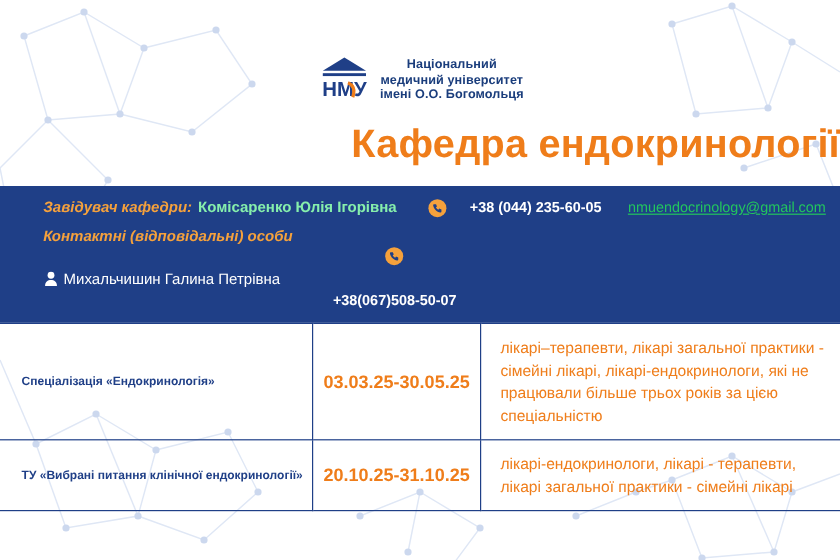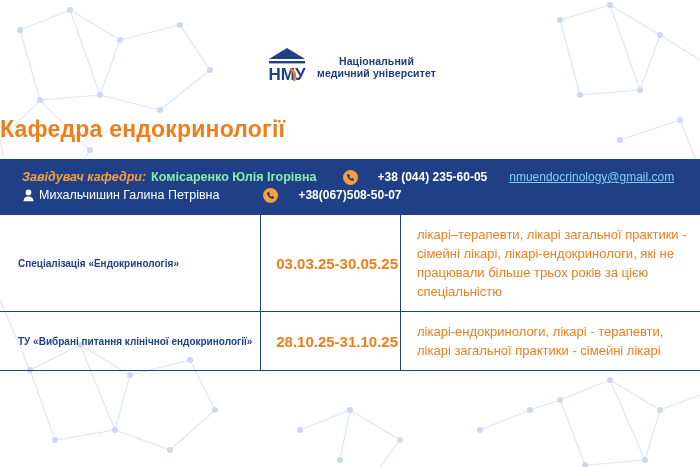--- a/index.html
+++ b/index.html
@@ -51,33 +51,33 @@
     font-size: 10.5px;
     line-height: 12.5px;
     color: #1a3d7c;
     font-weight: bold;
     letter-spacing: 0.1px;
     white-space: nowrap;
     text-align: center;
   }
   
   .main-title {
-    text-align: left;
-    font-size: 23px;
+    text-align: right;
+    font-size: 33px;
     font-weight: bold;
     color: #ef7d1a;
-    margin-top: 26px;
+    margin-top: 11px;
     letter-spacing: 0.2px;
   }
   
   .info-band {
     margin-top: 16px;
     background: #1f3f87;
     color: #ffffff;
-    padding: 9px 0 10px 22px;
+    padding: 9px 0 10px 36px;
     position: relative;
   }
   .info-line {
     display: flex;
     align-items: center;
     flex-wrap: nowrap;
     font-size: 12.5px;
     line-height: 18px;
     white-space: nowrap;
   }
@@ -105,21 +105,21 @@
     border-radius: 50%;
     background: #f5a13c;
     display: inline-flex;
     align-items: center;
     justify-content: center;
     flex: 0 0 auto;
   }
   .circle-icon svg { display: block; }
   .email-link {
     margin-left: 22px;
-    color: #7dd3fc;
+    color: #22c55e;
     font-size: 12px;
     text-decoration: underline;
     font-weight: normal;
   }
   .info-line2 {
     margin-top: 6px;
   }
   .person-icon {
     width: 12px;
     height: 14px;
@@ -128,20 +128,21 @@
     display: inline-flex;
     align-items: center;
     justify-content: center;
   }
   .person-name {
     font-size: 12.5px;
     font-weight: normal;
   }
   .phone-chip2 {
     margin-left: 44px;
+    flex-direction: column;
   }
   
   .table {
     width: 100%;
     border-collapse: collapse;
     table-layout: fixed;
   }
   .table td {
     vertical-align: middle;
     padding: 10px 2px;
@@ -154,21 +155,21 @@
     font-size: 10px;
     line-height: 19px;
     border-right: 1.5px solid #1f3f87;
     padding-left: 18px !important;
   }
   .col-dates {
     width: 135px;
     color: #ef7d1a;
     font-weight: bold;
     font-size: 15px;
-    text-align: right;
+    text-align: center;
     border-right: 1.5px solid #1f3f87;
   }
   .col-audience {
     color: #ef7d1a;
     font-size: 13px;
     line-height: 19px;
     padding-left: 16px !important;
     padding-right: 10px !important;
   }
   .table tr:first-child td { border-top: 1.5px solid #1f3f87; }
@@ -247,38 +248,42 @@
         <svg width="46" height="46" viewBox="0 0 46 46" xmlns="http://www.w3.org/2000/svg">
           <path d="M23 4 L41 15 L5 15 Z" fill="#1f3f87"></path>
           <rect x="5" y="17" width="36" height="2.4" fill="#1f3f87"></rect>
           <text x="23" y="36" font-family="'Liberation Sans', sans-serif" font-size="17" font-weight="bold" fill="#1f3f87" text-anchor="middle">НМУ</text>
           <path d="M26 25 q7 3 4 12" stroke="#ef7d1a" stroke-width="2.6" fill="none"></path>
         </svg>
       </span>
       <span class="logo-text">
         <span>Національний</span><br>
         <span>медичний університет</span><br>
+        <span>імені О.О. Богомольця</span>
       </span>
     </div>
 
     <div class="main-title">Кафедра ендокринології</div>
 
     <div class="info-band">
       <div class="info-line">
         <span class="label-orange">Завідувач кафедри:</span>
         <span class="head-name">Комісаренко Юлія Ігорівна</span>
         <span class="phone-chip">
           <span class="circle-icon">
             <svg width="9" height="9" viewBox="0 0 16 16" xmlns="http://www.w3.org/2000/svg">
               <path d="M3 2 L6 2 L7.4 5.3 L5.8 6.6 a8 8 0 0 0 3.6 3.6 L10.7 8.6 L14 10 L14 13 a1.4 1.4 0 0 1 -1.6 1.3 C7 13.6 2.4 9 1.7 3.6 A1.4 1.4 0 0 1 3 2 z" fill="#1f3f87"></path>
             </svg>
           </span>
           <span>+38 (044) 235-60-05</span>
         </span>
         <a class="email-link" href="#">nmuendocrinology@gmail.com</a>
+      </div>
+      <div class="info-line info-line2">
+        <span class="label-orange">Контактні (відповідальні) особи</span>
       </div>
       <div class="info-line">
         <span class="person-icon">
           <svg width="11" height="13" viewBox="0 0 12 14" xmlns="http://www.w3.org/2000/svg">
             <circle cx="6" cy="3.6" r="3.1" fill="#ffffff"></circle>
             <path d="M0.6 13.4 C0.6 9.6 3 8 6 8 s5.4 1.6 5.4 5.4 z" fill="#ffffff"></path>
           </svg>
         </span>
         <span class="person-name">Михальчишин Галина Петрівна</span>
         <span class="phone-chip phone-chip2">
@@ -294,20 +299,20 @@
 
     <table class="table">
       <tbody>
         <tr>
           <td class="col-course">Спеціалізація «Ендокринологія»</td>
           <td class="col-dates">03.03.25-30.05.25</td>
           <td class="col-audience">лікарі–терапевти, лікарі загальної практики - сімейні лікарі, лікарі-ендокринологи, які не працювали більше трьох років за цією спеціальністю</td>
         </tr>
         <tr>
           <td class="col-course">ТУ «Вибрані питання клінічної ендокринології»</td>
-          <td class="col-dates">28.10.25-31.10.25</td>
+          <td class="col-dates">20.10.25-31.10.25</td>
           <td class="col-audience">лікарі-ендокринологи, лікарі - терапевти, лікарі загальної практики - сімейні лікарі</td>
         </tr>
       </tbody>
     </table>
 
   </div>
 </div>
 
 </body></html>

